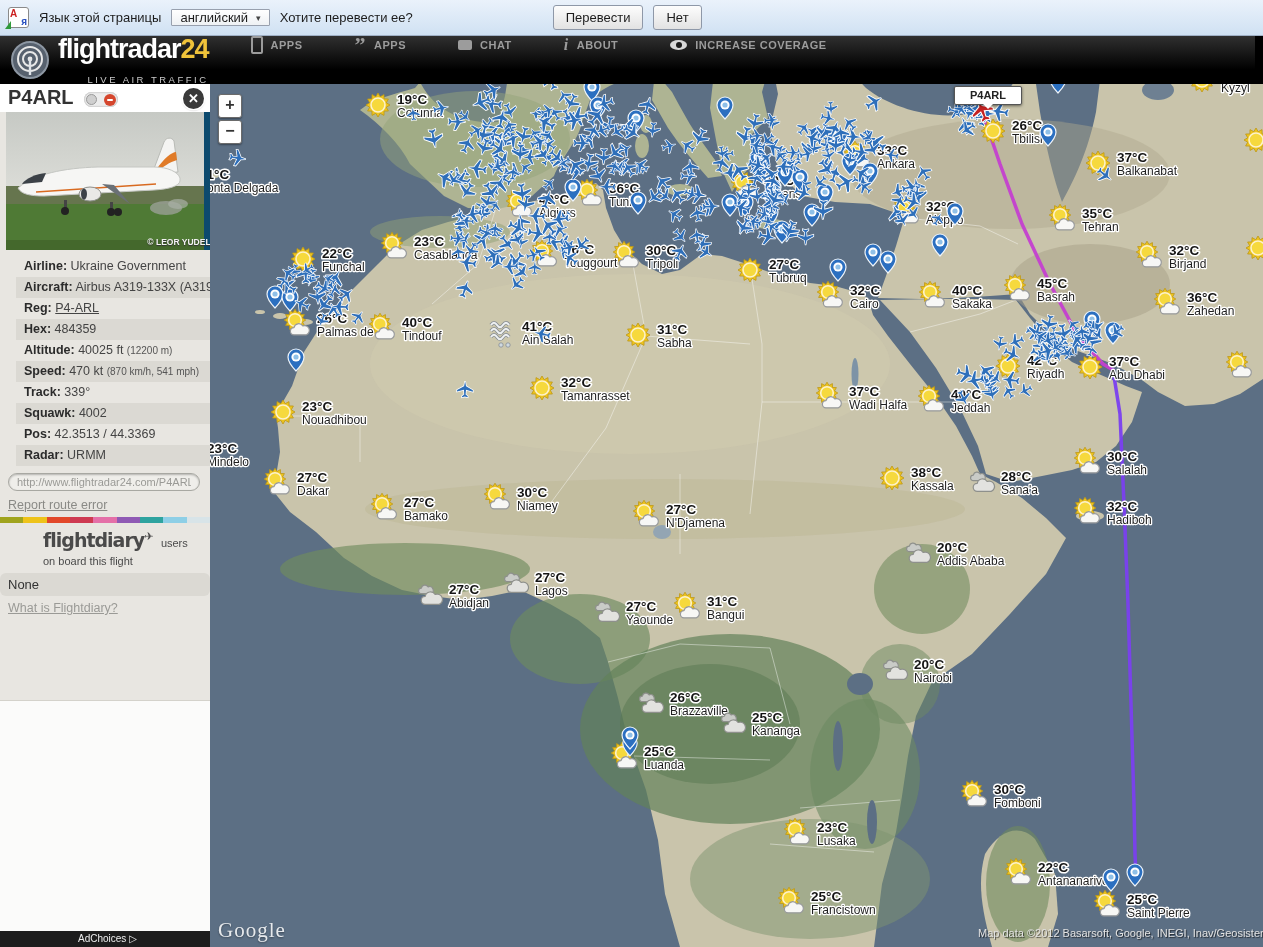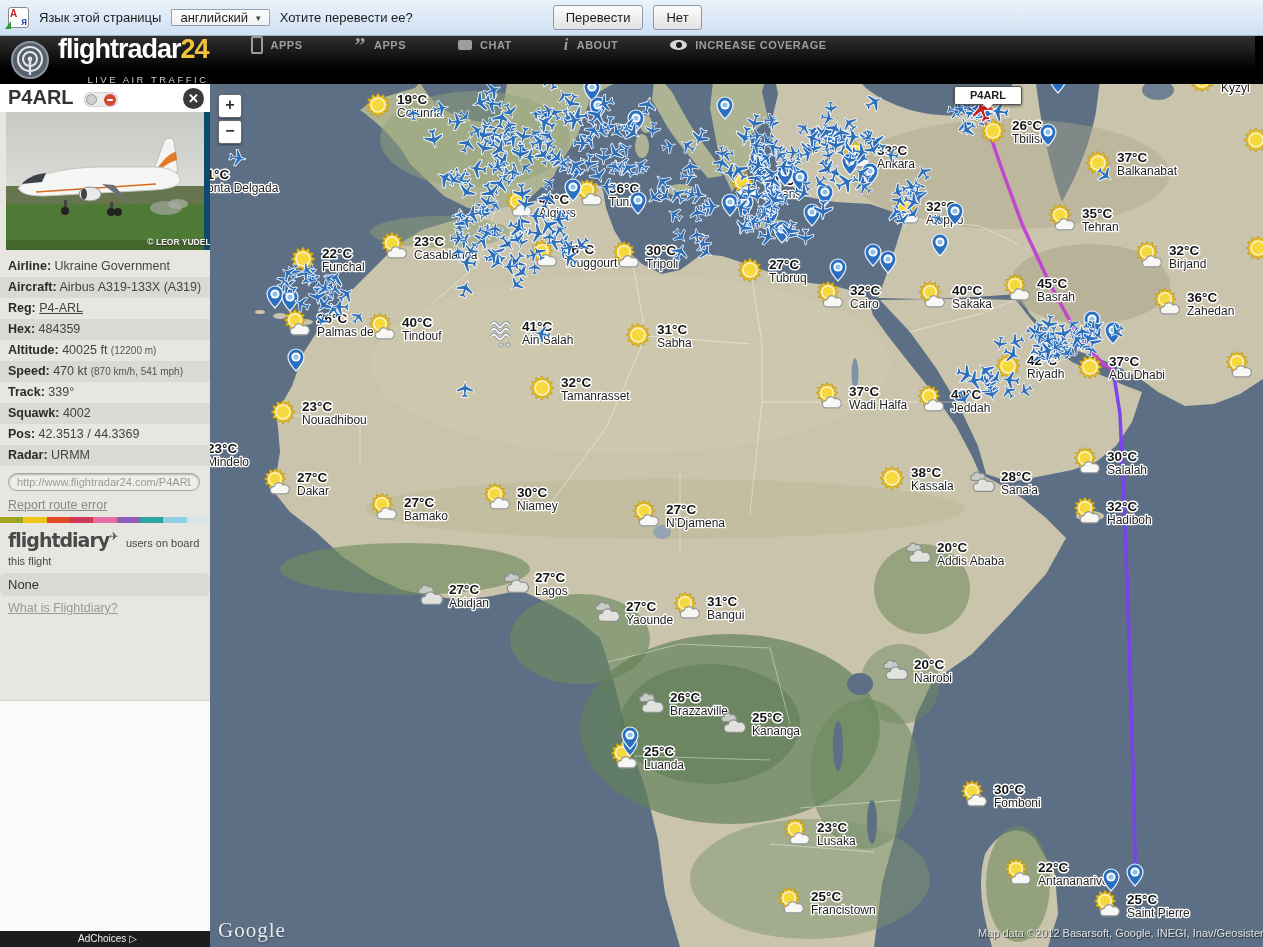--- a/index.html
+++ b/index.html
@@ -43,32 +43,32 @@
   #callsign{font-size:20px;font-weight:bold;color:#333;display:inline-block;}
   .mini-pill{display:inline-block;vertical-align:middle;margin-left:6px;width:34px;height:15px;background:#ececec;border-radius:8px;position:relative;box-shadow:inset 0 0 2px #999;}
   .mini-pill .c1{position:absolute;left:2px;top:2px;width:11px;height:11px;border-radius:50%;background:#cfcfcf;border:1px solid #9a9a9a;box-sizing:border-box;}
   .mini-pill .c2{position:absolute;right:2px;top:1.5px;width:12px;height:12px;border-radius:50%;background:#d5472e;}
   .mini-pill .c2:after{content:"";position:absolute;left:3px;top:5px;width:6px;height:2px;background:#fff;border-radius:1px;}
   #close-btn{position:absolute;right:6px;top:4px;width:21px;height:21px;border-radius:50%;background:#3a3a3a;color:#fff;
     font-size:13px;font-weight:bold;text-align:center;line-height:21px;box-shadow:0 0 0 1.5px #fff,0 1px 2px rgba(0,0,0,.5);cursor:pointer;}
   #photo{margin:0 6px;width:236px;height:138px;position:relative;overflow:hidden;background:#0c4a6e;}
   #photo-credit{position:absolute;right:4px;bottom:3px;color:#f2f2f2;font-size:8.5px;font-weight:bold;text-shadow:0 1px 1px #333;}
   #flight-details{margin-top:6px;font-size:12.5px;}
-  .fd-row{padding:3px 8px;color:#444;height:15px;white-space:nowrap;overflow:hidden;}
+  .fd-row{padding:3px 8px;color:#444;height:15px;white-space:nowrap;overflow:hidden;margin-left:16px;}
   .fd-row:nth-child(even){background:#dbd9d3;}
   .fd-row b{color:#2b2b2b;}
   .fd-row .lnk{text-decoration:underline;color:#444;}
   .fd-row small{font-size:10px;color:#555;}
   #url-box{margin:6px 8px 0 8px;}
   #url-input{width:192px;height:18px;border:1px solid #a8a8a2;border-radius:10px;background:#efeeea;
     box-shadow:inset 0 1px 2px rgba(0,0,0,.25);color:#9a9a96;font-size:11px;padding:0 8px;box-sizing:border-box;}
   #report-link{display:block;margin:7px 8px 5px 8px;font-size:12.5px;color:#8a8a86;text-decoration:underline;}
   #stripe{height:6px;margin-top:3px;display:flex;}
   #stripe div{flex:1;}
-  #fd-block{padding:6px 8px 4px 8px;}
+  #fd-block{padding:6px 8px 4px 8px;margin-left:35px;}
   #fd-logo{font-size:19px;color:#4a4a4a;letter-spacing:-1px;font-weight:bold;font-family:"DejaVu Sans",sans-serif;}
   #fd-logo sup{font-size:11px;}
   #fd-tag{font-size:11px;color:#4a4a4a;margin-left:4px;}
   #fd-none{background:#dbd9d3;padding:4px 8px;font-size:13px;color:#333;border-radius:6px;}
   #fd-link{display:block;padding:5px 8px;font-size:12.5px;color:#9a9a96;text-decoration:underline;}
   #ad-box{position:absolute;left:0;top:616px;width:210px;height:231px;background:#fbfbfa;border-top:1px solid #d4d2cb;}
   #ad-bar{position:absolute;left:0;top:847px;width:210px;height:16px;background:#1d1d1d;color:#eee;font-size:10px;}
   #ad-bar span{position:absolute;left:78px;top:2px;}
   
   #map{position:absolute;left:210px;top:84px;width:1053px;height:863px;overflow:hidden;background:#5c6f84;}

